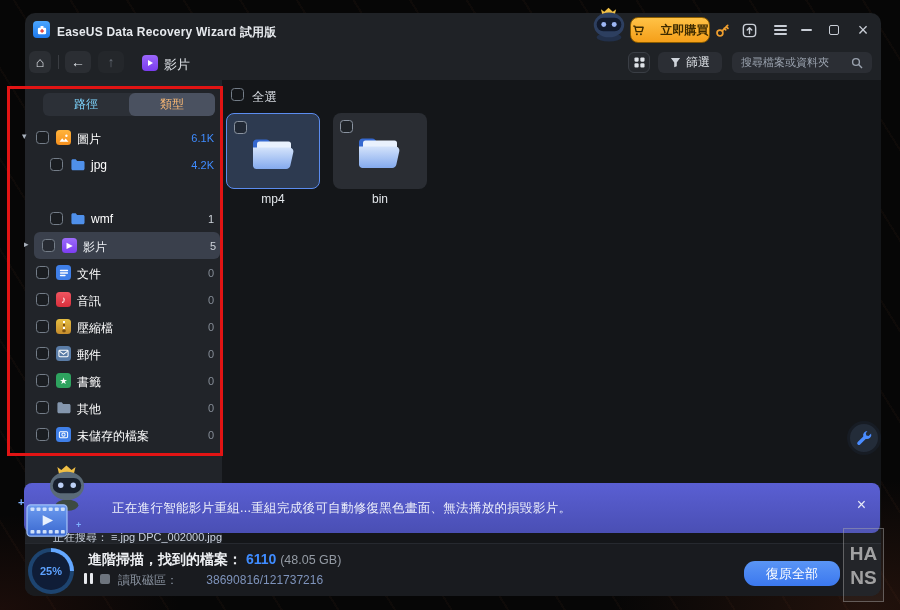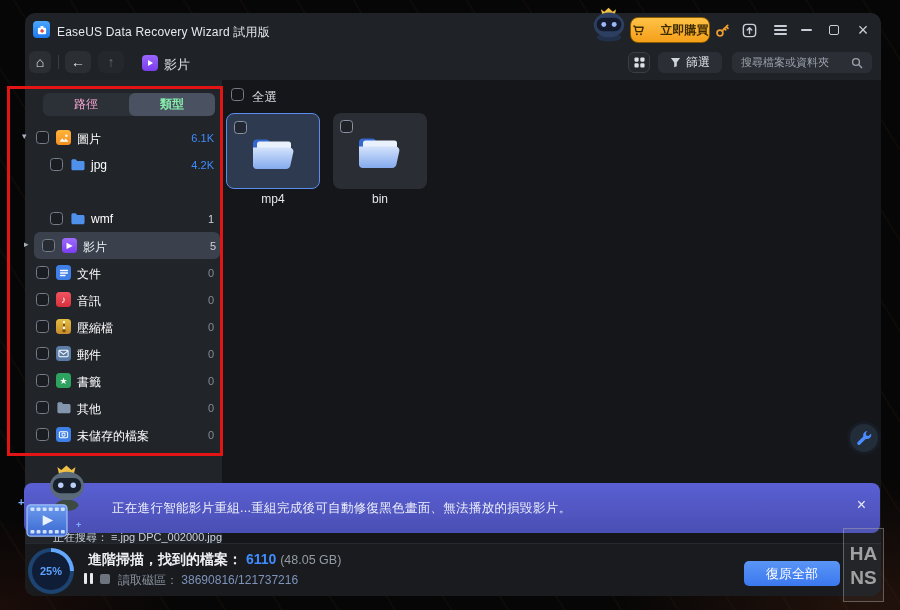--- a/index.html
+++ b/index.html
@@ -12,39 +12,39 @@
       repeating-linear-gradient(58deg, transparent 0 46px, rgba(160,90,55,.05) 46px 48px);
   }
   .abs{position:absolute;}
   
   .window{left:25px;top:13px;width:856px;height:583px;background:#1f2226;border-radius:10px;}
   .main-panel{left:25px;top:80px;width:856px;height:463px;background:#141619;}
   .side-panel{left:25px;top:80px;width:197px;height:463px;background:#212429;}
   .statusbar{left:25px;top:543px;width:856px;height:53px;background:#191b1f;border-top:1px solid #26292f;border-radius:0 0 10px 10px;}
   
   .app-logo{left:33px;top:21px;width:17px;height:17px;border-radius:4px;background:linear-gradient(180deg,#4aa6ff,#1d79ec);display:flex;align-items:center;justify-content:center;}
-  .app-title{left:57px;top:24px;font-size:12px;font-weight:400;color:#e6e9ed;letter-spacing:.2px;}
+  .app-title{left:57px;top:24px;font-size:12px;font-weight:700;color:#e6e9ed;letter-spacing:.2px;}
   .buy-btn{left:630px;top:17px;width:80px;height:26px;border-radius:8px;background:linear-gradient(180deg,#ffc246,#f59f19);border:1px solid #8a5c00;display:flex;align-items:center;justify-content:center;gap:16px;cursor:pointer;}
   .buy-btn span{font-size:12px;font-weight:700;color:#3d2b00;}
   .tb-icon{width:22px;height:22px;display:flex;align-items:center;justify-content:center;cursor:pointer;}
   .winctl{color:#c9ced6;font-size:15px;display:flex;align-items:center;justify-content:center;width:22px;height:22px;cursor:pointer;}
   .minbar{width:11px;height:2px;background:#c9ced6;border-radius:1px;}
   .maxbox{width:10px;height:10px;border:1.5px solid #c9ced6;border-radius:2px;}
   .hamb{display:flex;flex-direction:column;gap:2.5px;}
   .hamb i{display:block;width:13px;height:1.8px;background:#c9ced6;border-radius:1px;}
   
   .sq-btn{background:#2b2e33;border-radius:6px;display:flex;align-items:center;justify-content:center;color:#dfe3e8;cursor:pointer;}
   .sq-btn.dis{background:#24272b;color:#676d76;}
   .crumb-icon{left:142px;top:55px;width:16px;height:16px;border-radius:4px;background:linear-gradient(180deg,#9b66fa,#7a3cf0);display:flex;align-items:center;justify-content:center;}
   .crumb-lbl{left:164px;top:56px;font-size:13px;color:#dfe3e8;}
   .pill{background:#2b2e34;border-radius:6px;display:flex;align-items:center;cursor:pointer;}
   
   .tabbar{left:43px;top:93px;width:172px;height:23px;background:#2c3037;border-radius:6px;display:flex;}
-  .tab{flex:1;display:flex;align-items:center;justify-content:center;font-size:12px;color:#f9a8d4;border-radius:6px;cursor:pointer;}
-  .tab.sel{background:#4a5160;color:#86efac;font-weight:700;}
+  .tab{flex:1;display:flex;align-items:center;justify-content:center;font-size:12px;color:#7dd3fc;border-radius:6px;cursor:pointer;}
+  .tab.sel{background:#4a5160;color:#fdba74;font-weight:400;}
   .trow{left:36px;width:182px;height:27px;cursor:pointer;}
   .trow.selrow{background:#3a404c;border-radius:6px;left:34px;width:186px;}
   .caret{position:absolute;left:-14px;top:7px;font-size:9px;color:#aab2bd;cursor:pointer;}
   .trow.selrow .caret{left:-10px;}
   .cb{position:absolute;width:13px;height:13px;border:1.5px solid #747d88;border-radius:3.5px;background:rgba(20,22,26,.5);cursor:pointer;}
   .trow .cb{left:0;top:7px;}
   .trow.child .cb{left:14px;}
   .ticon{position:absolute;left:20px;top:6px;width:15px;height:15px;border-radius:3.5px;display:flex;align-items:center;justify-content:center;overflow:hidden;}
   .trow.child .ticon{left:34px;}
   .tlabel{position:absolute;left:41px;top:7px;font-size:12px;color:#ffffff;white-space:nowrap;}
@@ -80,22 +80,22 @@
   .pring{left:28px;top:548px;width:46px;height:46px;border-radius:50%;background:conic-gradient(from 0deg,#63a7ff 0deg 90deg,#1d4470 90deg 360deg);z-index:5;}
   .pring::after{content:'';position:absolute;inset:4px;border-radius:50%;background:#0f1d37;}
   .ptext{position:absolute;inset:0;display:flex;align-items:center;justify-content:center;font-size:11px;font-weight:700;color:#5da2ff;z-index:2;}
   .scanrow1{left:88px;top:551px;font-size:14px;color:#eef0f3;font-weight:700;z-index:5;}
   .scanrow1 .cnt{color:#3f8cff;}
   .scanrow1 .sz{color:#949ba4;font-weight:400;font-size:12.5px;}
   .pausebars{left:84px;top:573px;display:flex;gap:3px;cursor:pointer;z-index:5;}
   .pausebars i{display:block;width:3px;height:11px;background:#e8eaee;border-radius:1px;}
   .stopbtn{left:100px;top:574px;width:10px;height:10px;background:#6d747d;border-radius:2px;cursor:pointer;z-index:5;}
   .sector{left:118px;top:572px;font-size:12px;color:#8a93a0;z-index:5;}
-  .sector .val{color:#7e93bb;}
-  .recover-btn{left:744px;top:561px;width:96px;height:25px;border-radius:5px;background:linear-gradient(180deg,#5a95f5,#3b78ef);display:flex;align-items:center;justify-content:center;font-size:13px;color:#fff;cursor:pointer;z-index:5;}
+  .sector .val{color:#7e93bb;margin-left:25px;}
+  .recover-btn{left:744px;top:561px;width:96px;height:25px;border-radius:11px;background:linear-gradient(180deg,#5a95f5,#3b78ef);display:flex;align-items:center;justify-content:center;font-size:13px;color:#fff;cursor:pointer;z-index:5;}
   
   .hans{left:843px;top:528px;width:41px;height:74px;border:1px solid rgba(170,170,170,.45);background:rgba(210,210,210,.06);display:flex;flex-direction:column;align-items:center;justify-content:center;gap:5px;z-index:50;}
   .hans span{font-size:19px;font-weight:700;color:rgba(175,175,175,.9);line-height:1;}
   .spark{color:#7fb2ff;font-weight:700;z-index:31;}
 </style>
 </head>
 <body>
 
 <div id="stage">
 

